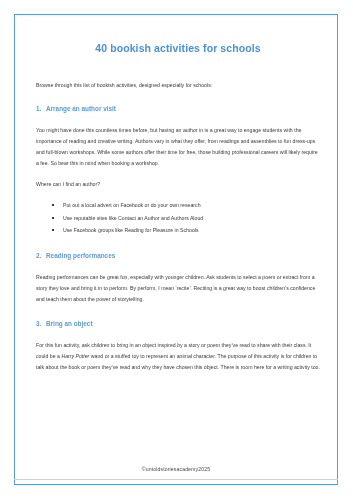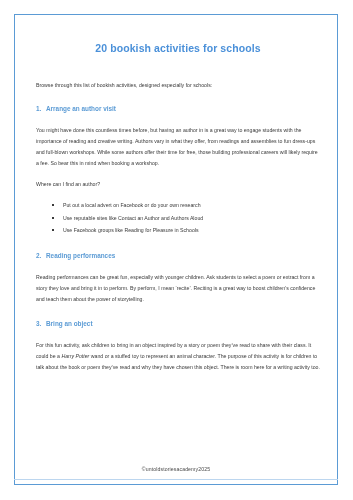--- a/index.html
+++ b/index.html
@@ -125,21 +125,21 @@
 </style>
 </head>
 <body>
 
 <div class="page">
 
   <div class="page-border"></div>
 
   <div class="content">
 
-    <h1 class="doc-title">20 bookish activities for schools</h1>
+    <h1 class="doc-title">40 bookish activities for schools</h1>
 
     <p class="intro">Browse through this list of bookish activities, designed especially for schools:</p>
 
     <div class="section">
       <h2 class="section-heading"><span class="num">1.</span><span>Arrange an author visit</span></h2>
       <p class="para">You might have done this countless times before, but having an author in is a great way to engage students with the importance of reading and creative writing. Authors vary in what they offer, from readings and assemblies to fun dress-ups and full-blown workshops. While some authors offer their time for free, those building professional careers will likely require a fee. So bear this in mind when booking a workshop.</p>
       <p class="para tight">Where can I find an author?</p>
       <ul class="bullets">
         <li>Put out a local advert on Facebook or do your own research</li>
         <li>Use reputable sites like Contact an Author and Authors Aloud</li>

